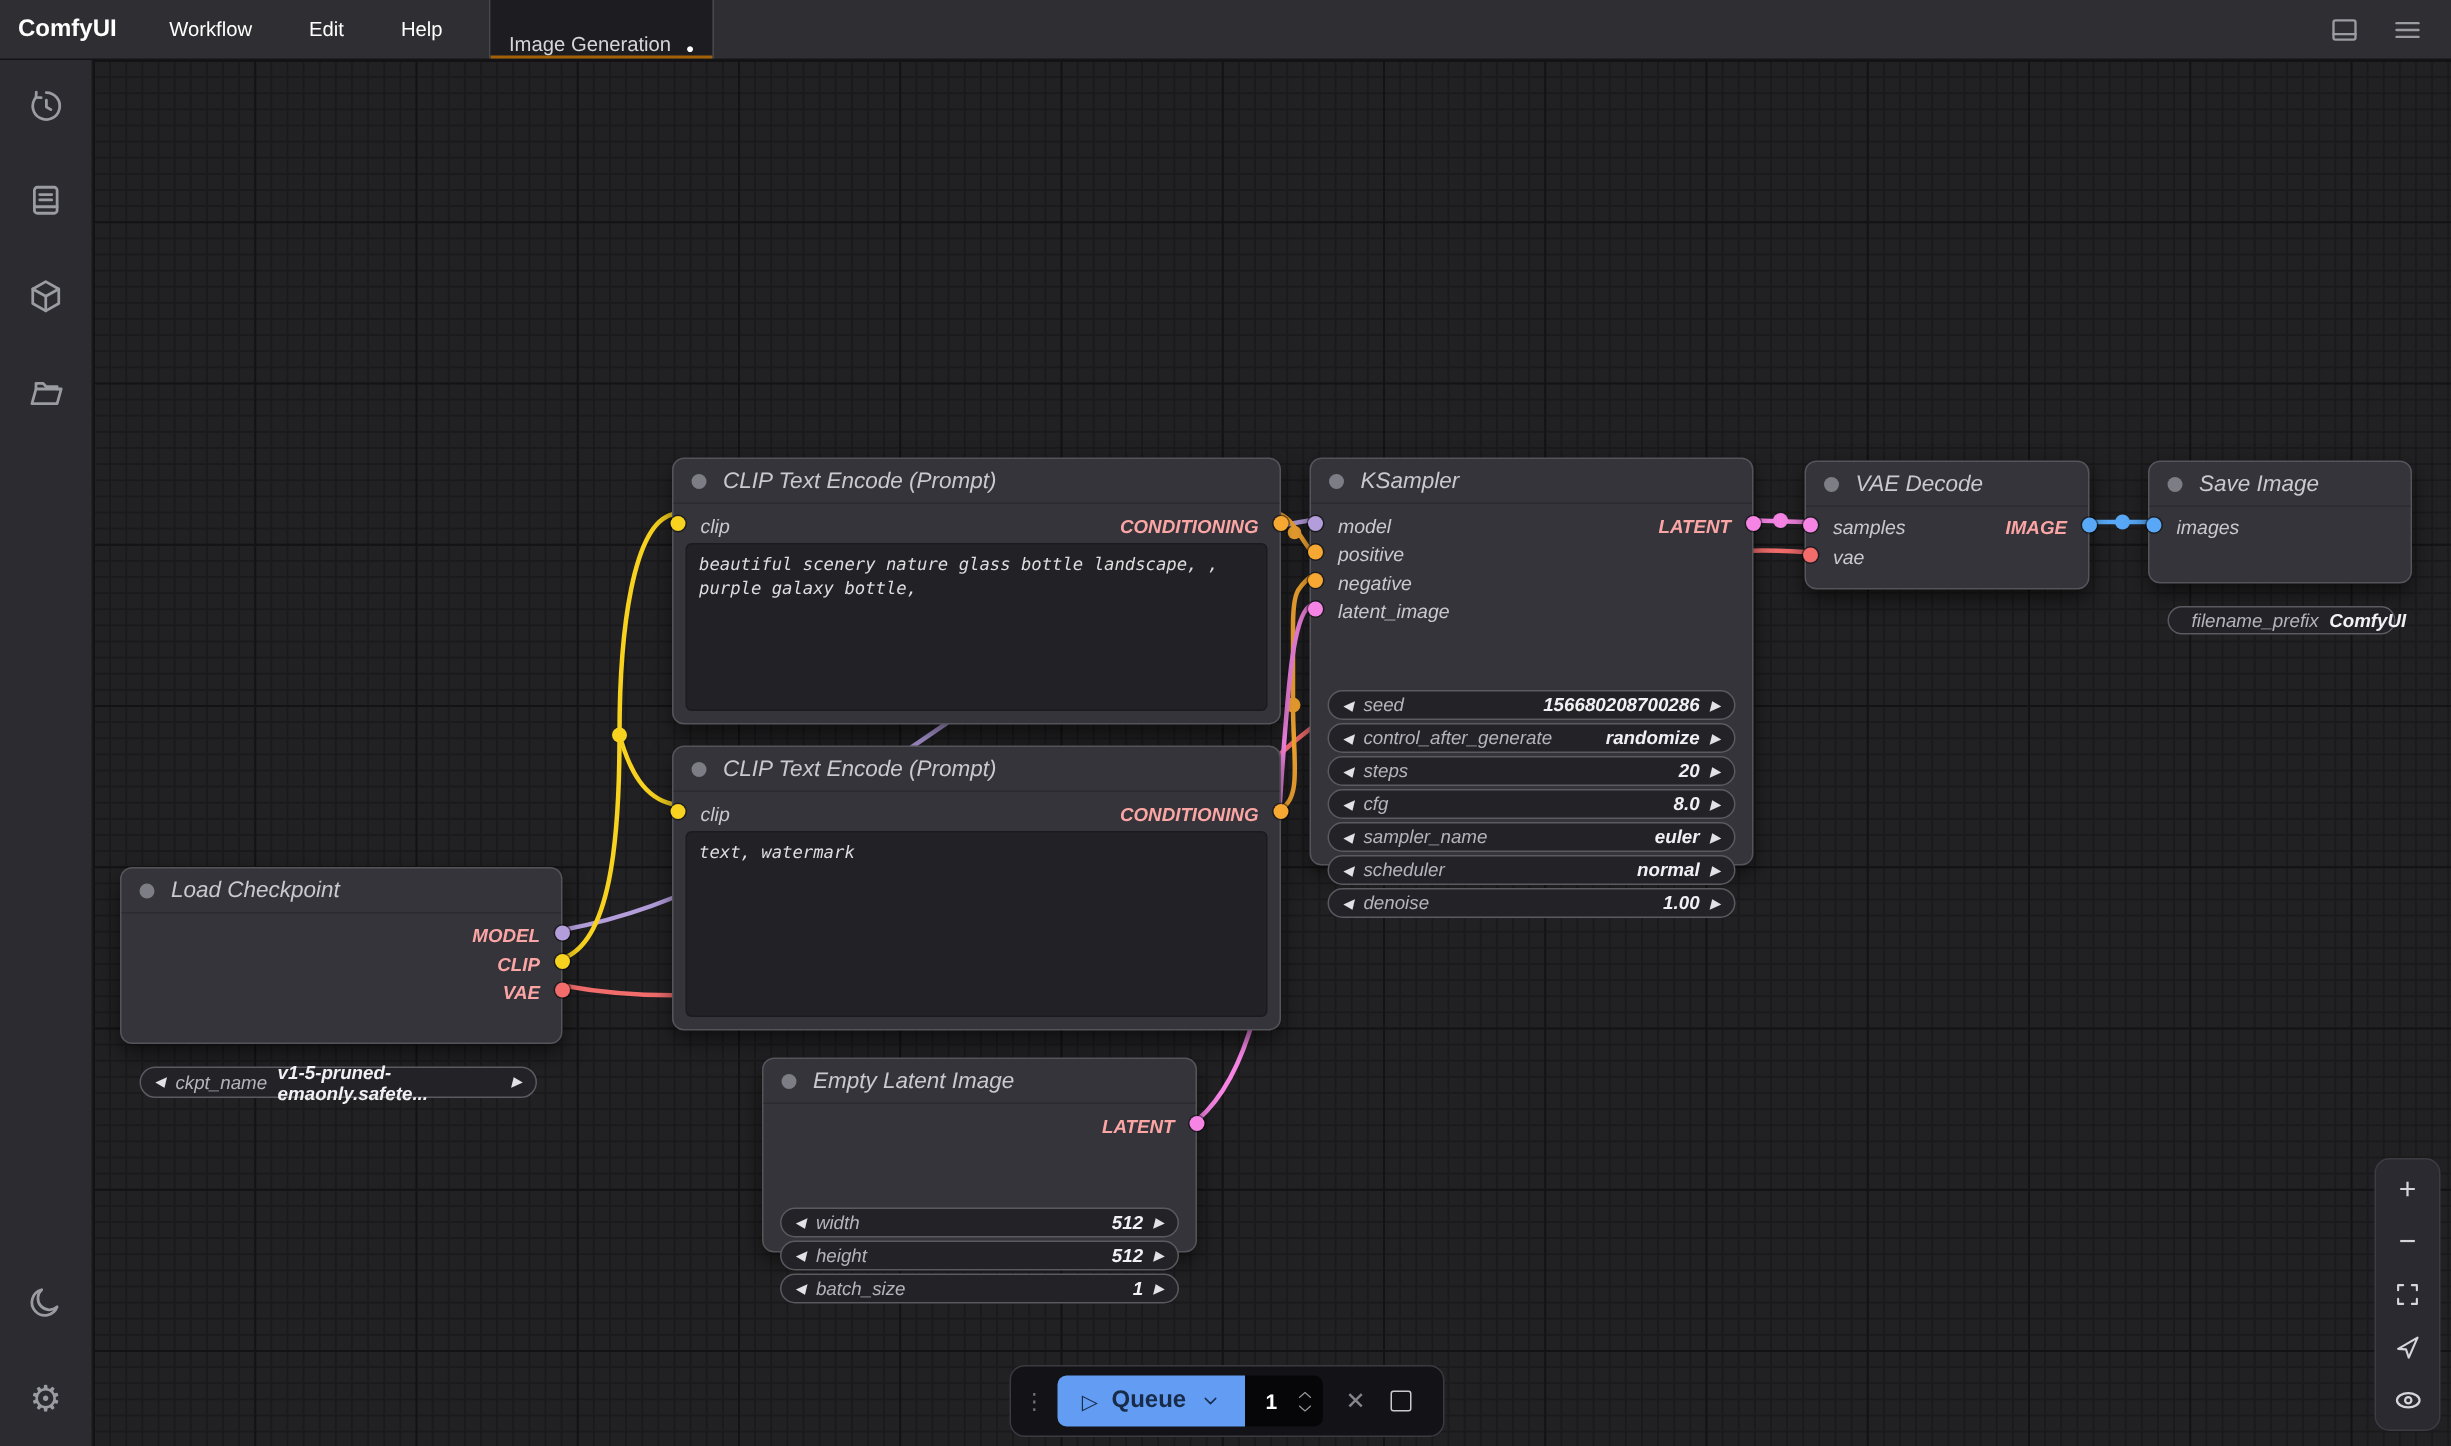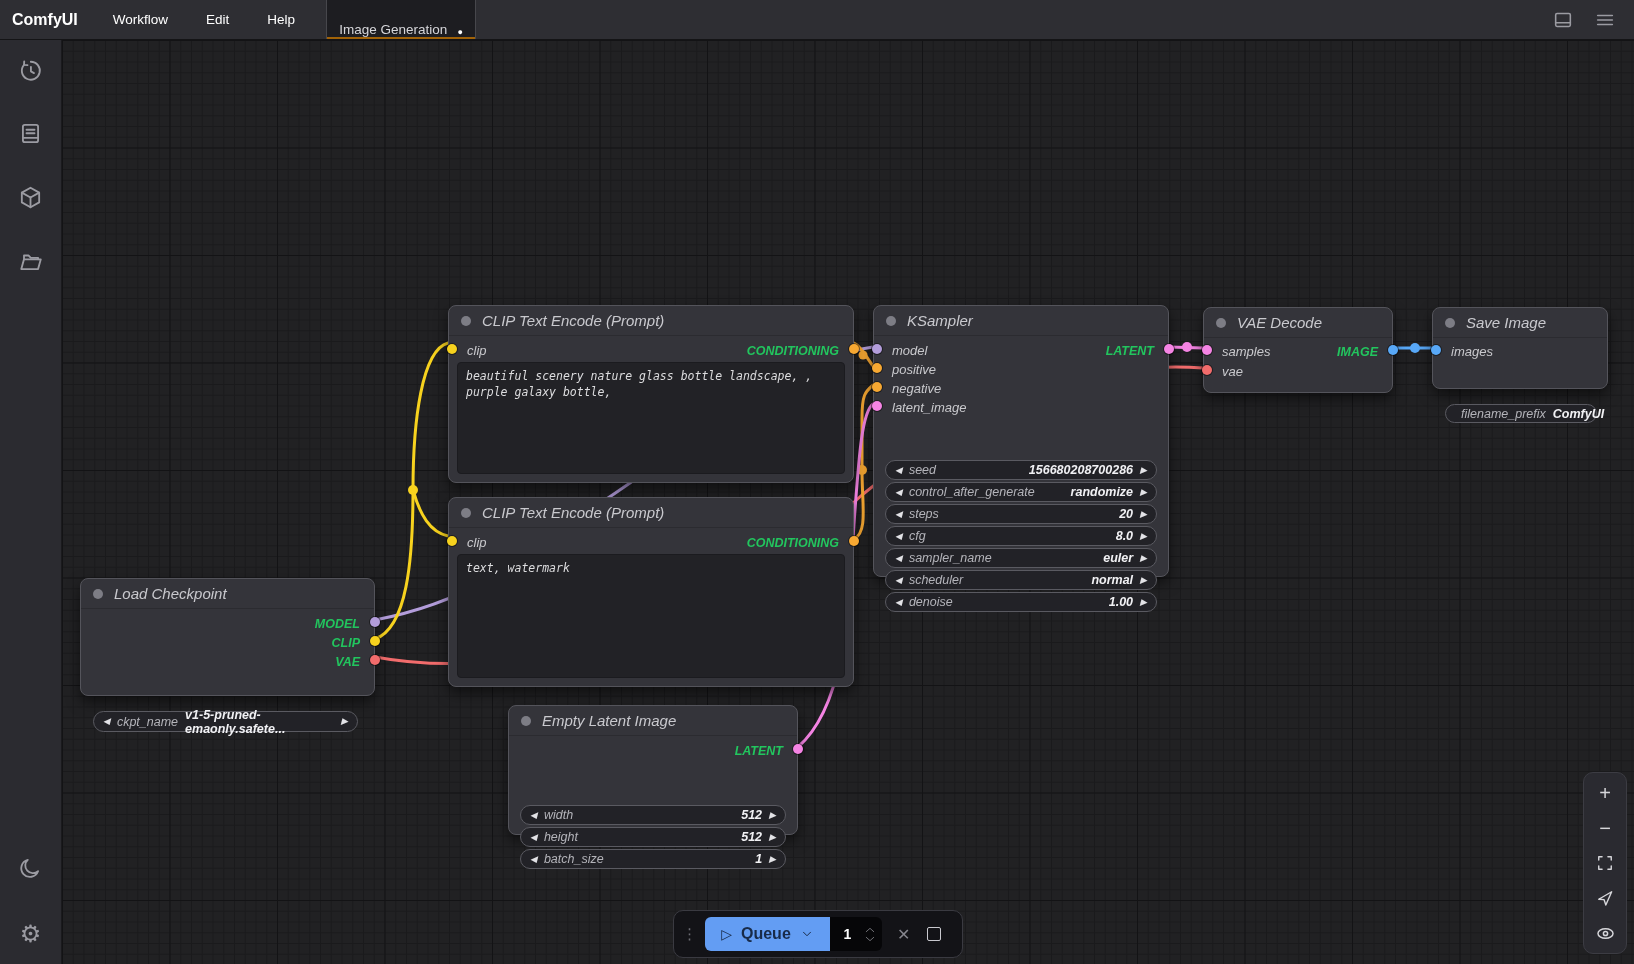--- a/index.html
+++ b/index.html
@@ -39,21 +39,21 @@
   
   .node { position:absolute; background:#34343a; border:1px solid #54545b; border-radius:8px;
     box-shadow:0 6px 14px rgba(0,0,0,.55); z-index:5;font-style:italic; }
   .node-title { height:30px; display:flex; align-items:center; gap:11px; padding:0 12px;
     color:#c9c9ce; font-size:15px; border-bottom:1px solid #2b2b30; }
   .title-dot { width:10px; height:10px; border-radius:50%; background:#7d7d85; flex:0 0 auto; }
   .row { position:absolute; left:4px; right:0; height:19px; display:flex; align-items:flex-end; padding:0 14px; }
   .row.out { justify-content:flex-end; }
   .row.both { justify-content:space-between; }
   .slot-label { font-size:13px; color:#c9c9cd; }
-  .row.out .slot-label, .slot-label.outl { font-weight:700; color:#22c55e; font-size:12.5px; }
+  .row.out .slot-label, .slot-label.outl { font-weight:700; color:#fca5a5; font-size:12.5px; }
   .dot { position:absolute; width:10px; height:10px; border-radius:50%;
     box-shadow:0 0 0 1px rgba(0,0,0,.45); top:50%; margin-top:-5px; }
   .dot.din { left:-6px; } .dot.dout { right:-6px; }
   .widget { position:absolute; height:20px; background:#222227; border:1px solid #5a5a61;
     border-radius:11px; display:flex; align-items:center; padding:0 9px; font-size:12.5px;margin-top:44px; }
   .warr { color:#e2e2e6; font-size:9px; line-height:1; }
   .wlabel { color:#b4b4ba; margin:0 7px; }
   .wvalue { margin-left:auto; margin-right:7px; font-weight:700; color:#f1f1f4; }
   .prompt-box { position:absolute; left:8px; right:8px; background:#222226; border-radius:4px;
     border:1px solid #1b1b1f; padding:6px 8px; font-family:"DejaVu Sans Mono", monospace;

